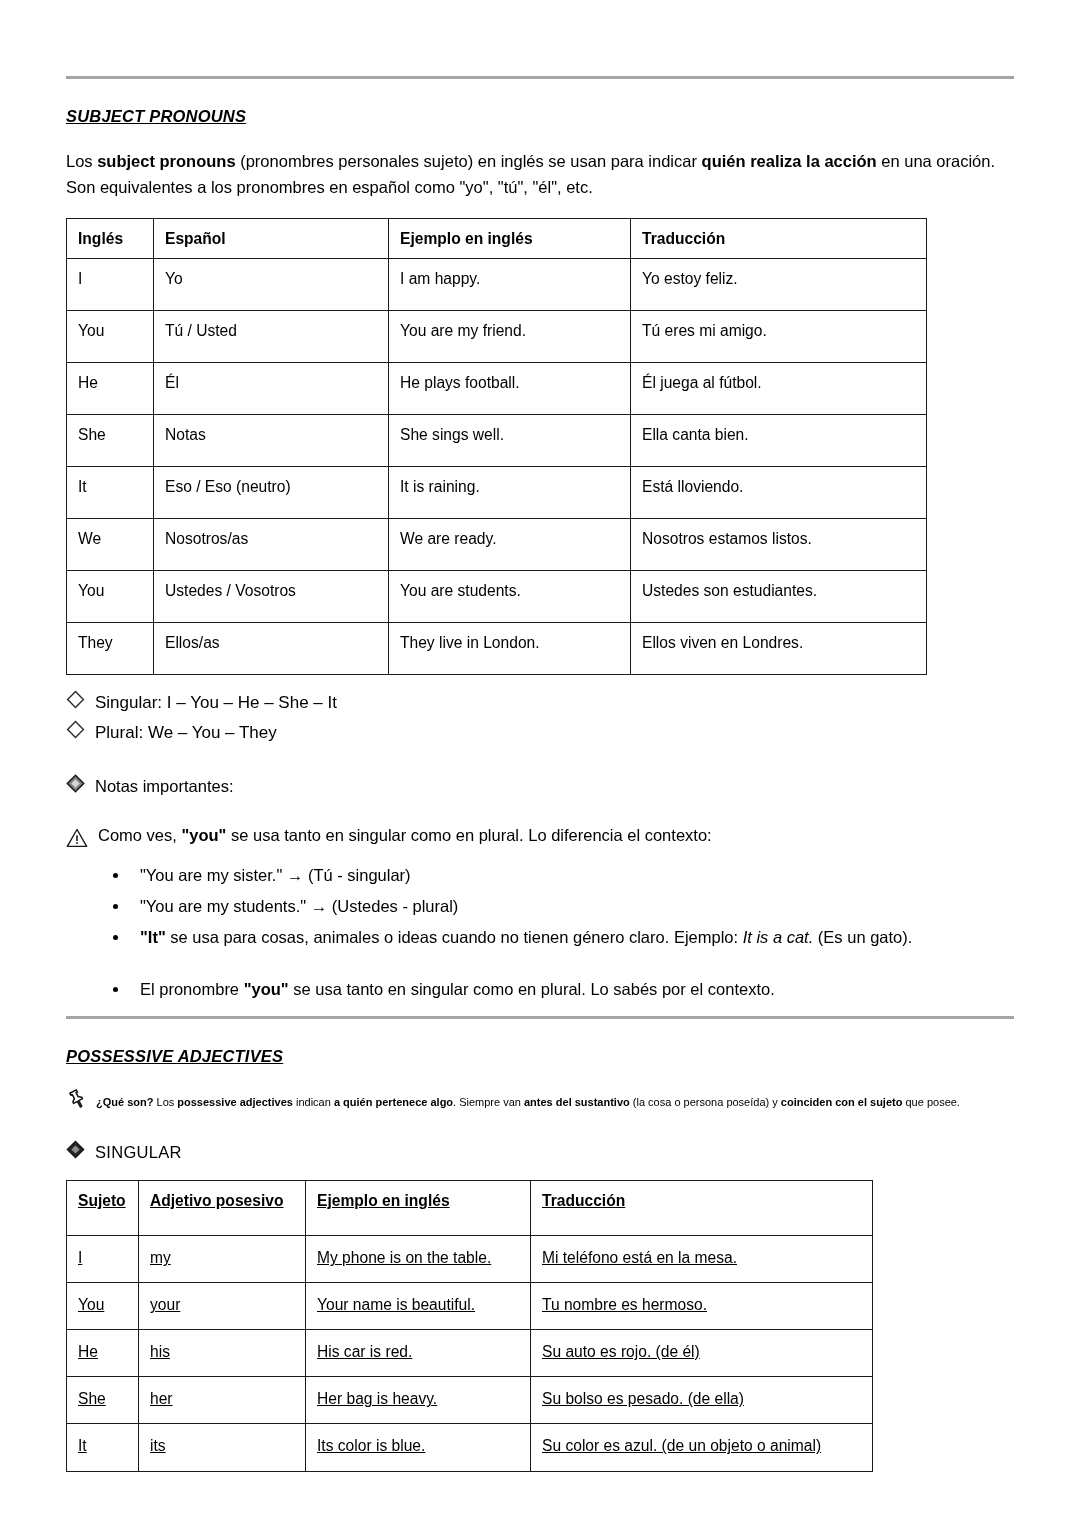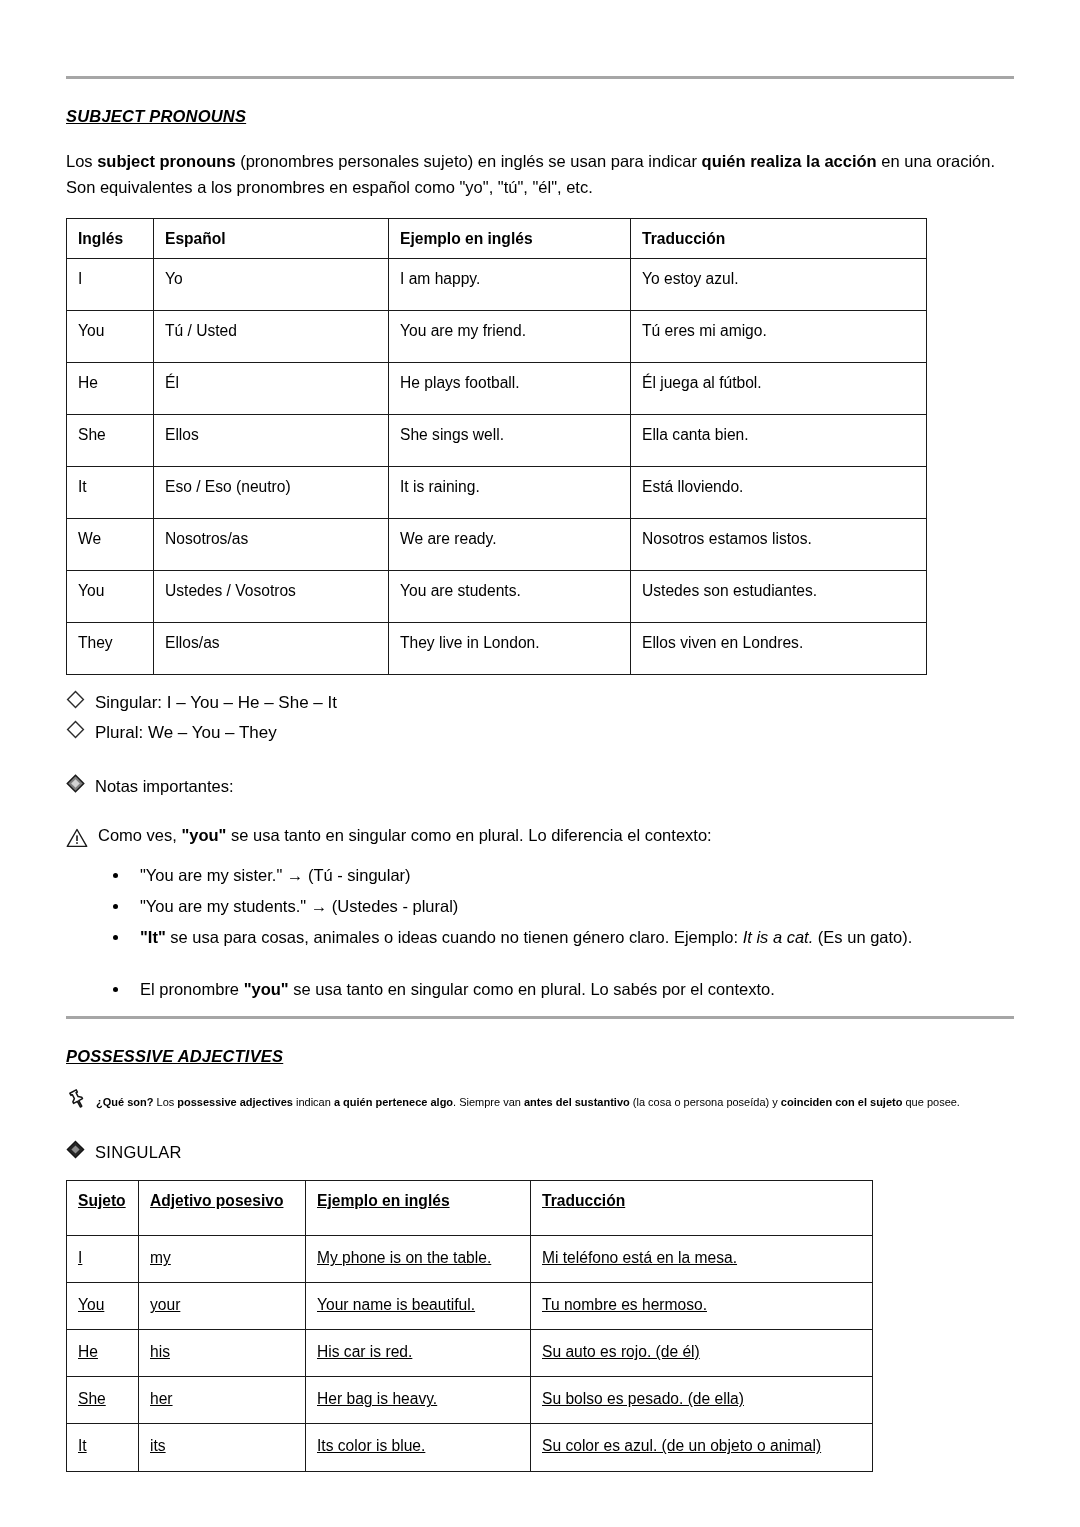--- a/index.html
+++ b/index.html
@@ -171,37 +171,37 @@
           <th>Español</th>
           <th>Ejemplo en inglés</th>
           <th>Traducción</th>
         </tr>
     </thead>
     <tbody id="t1-body">
         <tr>
           <td>I</td>
           <td>Yo</td>
           <td>I am happy.</td>
-          <td>Yo estoy azul.</td>
+          <td>Yo estoy feliz.</td>
         </tr>
         <tr>
           <td>You</td>
           <td>Tú / Usted</td>
           <td>You are my friend.</td>
           <td>Tú eres mi amigo.</td>
         </tr>
         <tr>
           <td>He</td>
           <td>Él</td>
           <td>He plays football.</td>
           <td>Él juega al fútbol.</td>
         </tr>
         <tr>
           <td>She</td>
-          <td>Ellos</td>
+          <td>Notas</td>
           <td>She sings well.</td>
           <td>Ella canta bien.</td>
         </tr>
         <tr>
           <td>It</td>
           <td>Eso / Eso (neutro)</td>
           <td>It is raining.</td>
           <td>Está lloviendo.</td>
         </tr>
         <tr>

